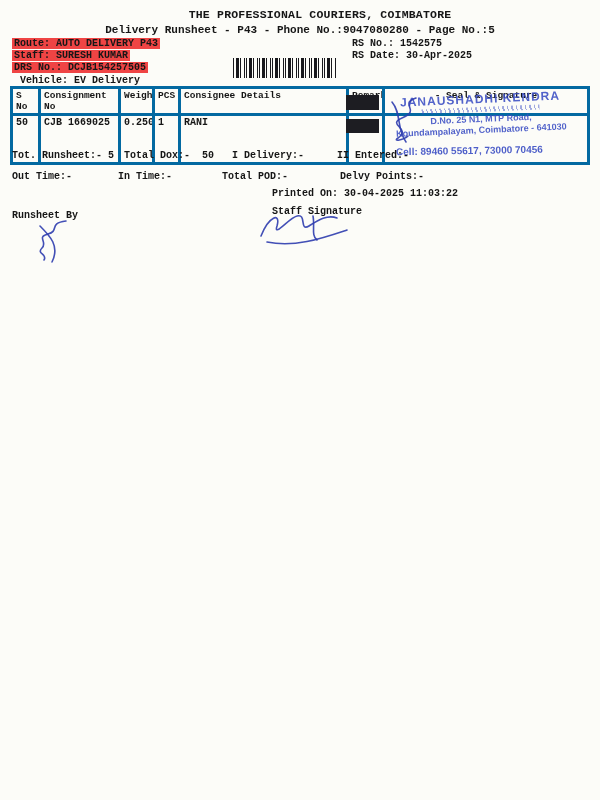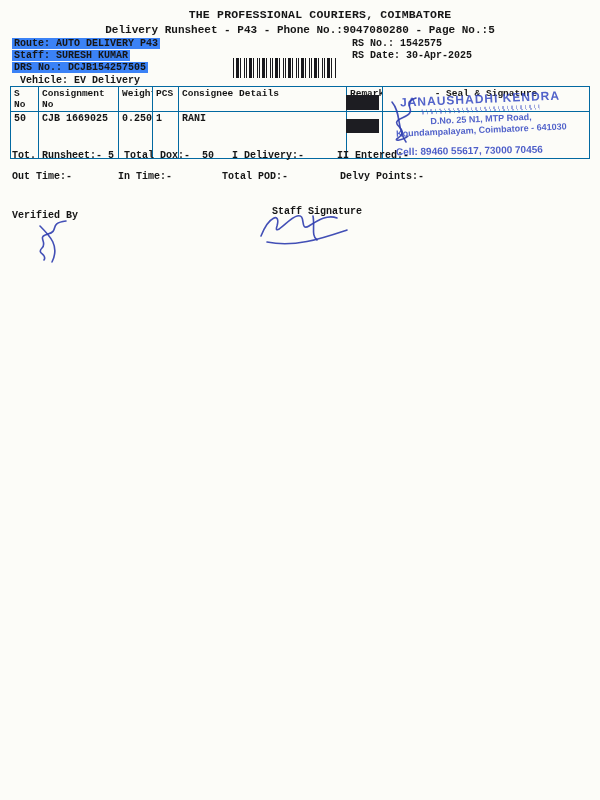--- a/index.html
+++ b/index.html
@@ -11,38 +11,38 @@
     color:#161616;
     font-family:"Liberation Mono","DejaVu Sans Mono",monospace;
     font-weight:700;
     overflow:hidden;
   }
   .abs { position:absolute; white-space:nowrap; }
   .title { top:8px; left:0; width:100%; text-align:center; font-size:11.5px; letter-spacing:.2px;padding-left:20px; }
   .subtitle { top:24px; left:0; width:100%; text-align:center; font-size:11px; }
 
   .info-line { font-size:10px; }
-  .hl { background:#3b82f6; padding:0 2px; }
+  .hl { background:#ef4444; padding:0 2px; }
 
   .barcode {
     left:233px; top:58px; width:104px; height:20px;
     background:repeating-linear-gradient(90deg,
       #18181c 0 1px, transparent 1px 3px,
       #18181c 3px 6px, transparent 6px 7px,
       #18181c 7px 8px, transparent 8px 11px,
       #18181c 11px 12px, transparent 12px 13px);
   }
 
   table.runsheet {
     position:absolute; left:10px; top:86px; width:580px;
     border-collapse:collapse; table-layout:fixed;
     font-size:10px; font-weight:700;
   }
   table.runsheet th, table.runsheet td {
-    border:1px solid #0369a1;
+    border:3px solid #0369a1;
     padding:1px 3px;
     text-align:left;
     vertical-align:top;
     font-size:9.5px;
     overflow:hidden;
     font-family:Liberation Mono, monospace;
   }
   table.runsheet th { height:12px; font-weight:700; }
   table.runsheet td.datacell { height:44px; font-size:10px; }
 
@@ -167,22 +167,23 @@
     <span>50</span>
   </div>
   <div class="abs l10" style="left:232px; top:150px;">I Delivery:-</div>
   <div class="abs l10" style="left:337px; top:150px;">II Entered:-</div>
 
   <div class="abs l10" style="left:12px; top:171px;">Out Time:-</div>
   <div class="abs l10" style="left:118px; top:171px;">In Time:-</div>
   <div class="abs l10" style="left:222px; top:171px;">Total POD:-</div>
   <div class="abs l10" style="left:340px; top:171px;">Delvy Points:-</div>
 
+  <div class="abs l10" style="left:272px; top:188px;">Printed On: 30-04-2025 11:03:22</div>
 
-  <div class="abs l10" style="left:12px; top:210px;">Verified By</div>
+  <div class="abs l10" style="left:12px; top:210px;">Runsheet By</div>
   <div class="abs l10" style="left:272px; top:206px;">Staff Signature</div>
 
   <svg class="abs sig" style="left:30px; top:218px;" width="52" height="46" viewBox="0 0 52 46">
     <path d="M36,3 C18,5 30,13 18,16 C6,19 18,24 12,30 C6,36 18,36 14,42"></path>
     <path d="M10,8 C20,18 30,28 22,44"></path>
   </svg>
 
   <svg class="abs sig" style="left:255px; top:206px;" width="100" height="44" viewBox="0 0 100 44">
     <path d="M6,30 C14,10 26,6 22,20 C18,32 34,12 42,10 C52,7 44,26 54,20 C62,15 72,8 82,12"></path>
     <path d="M12,36 C40,42 68,32 92,24"></path>

